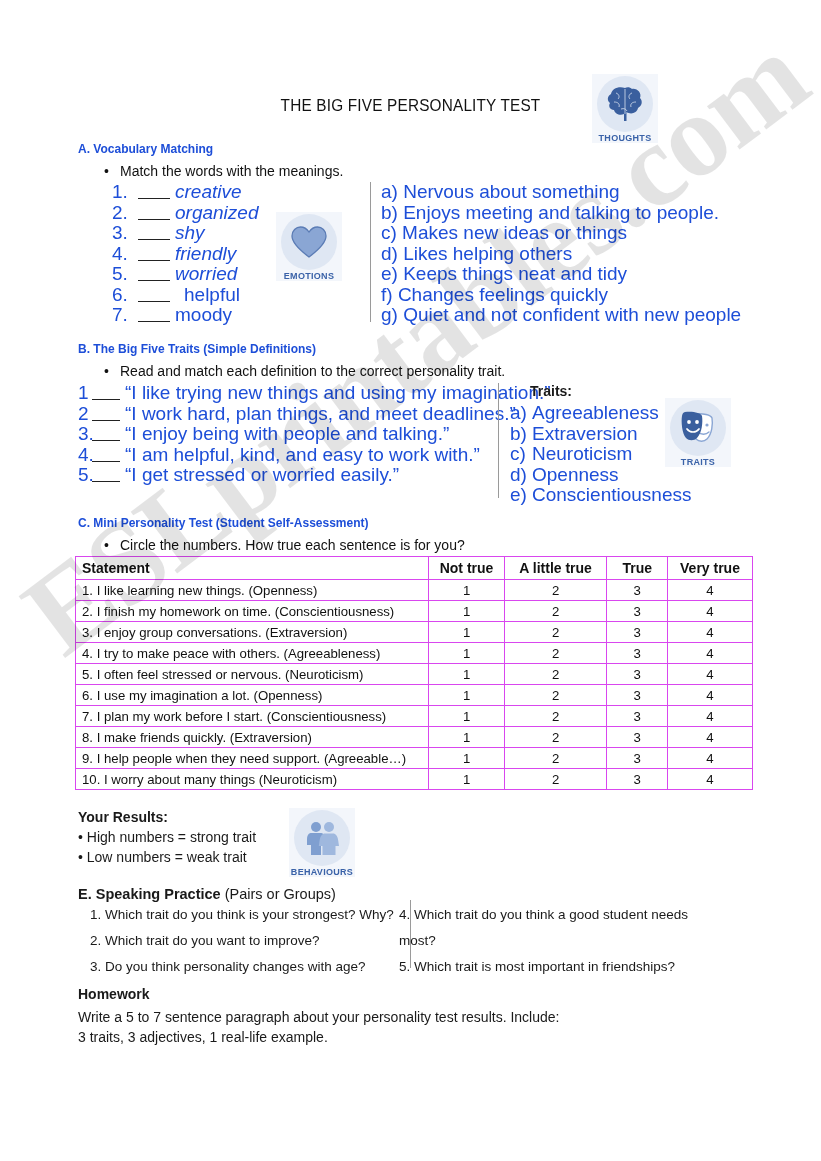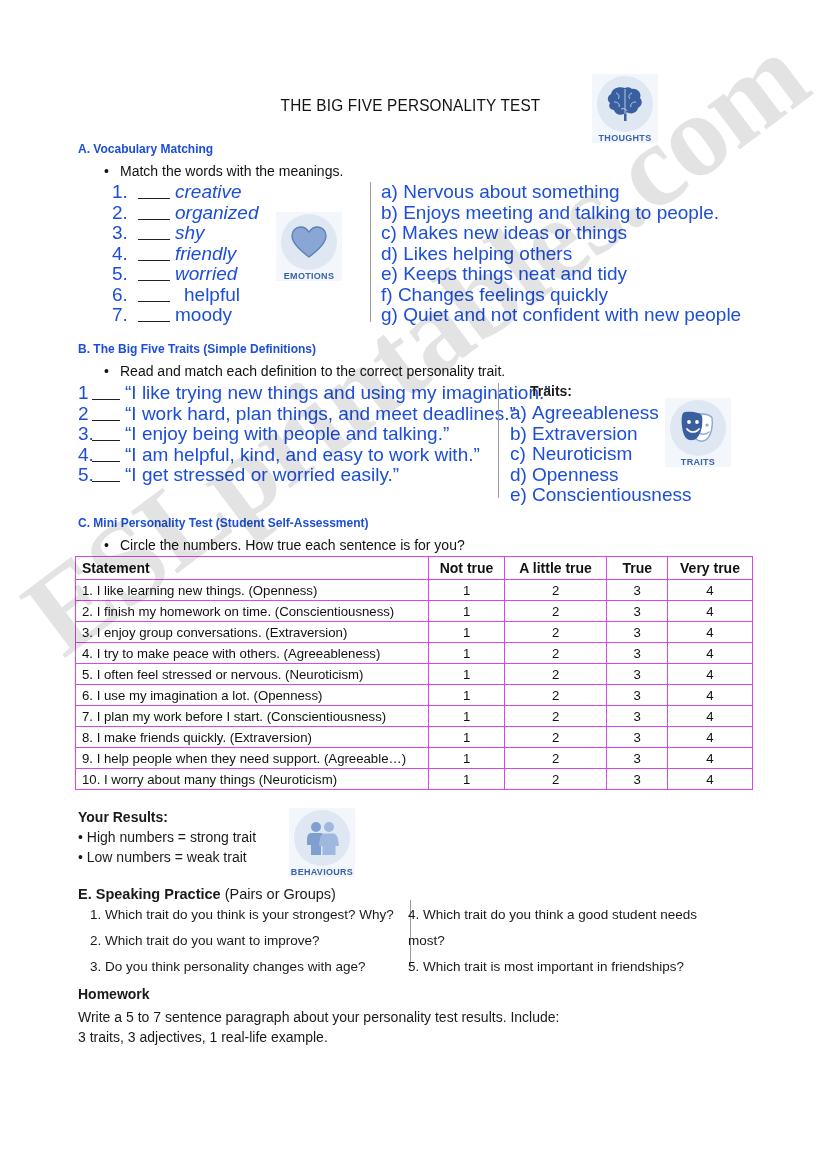--- a/index.html
+++ b/index.html
@@ -373,21 +373,21 @@
   </div>
 
   <div class="abs" id="e-left" style="left:90px; top:902px; width:315px;">
       <div class="speak-item">1. Which trait do you think is your strongest? Why?</div>
       <div class="speak-item">2. Which trait do you want to improve?</div>
       <div class="speak-item">3. Do you think personality changes with age?</div>
     </div>
 
   <div class="vdiv" style="left:410px; top:900px; height:68px;"></div>
 
-  <div class="abs" id="e-right" style="left:408px; top:902px; width:320px;">
+  <div class="abs" id="e-right" style="left:399px; top:902px; width:320px;">
       <div class="speak-item">4. Which trait do you think a good student needs most?</div>
       <div class="speak-item">5. Which trait is most important in friendships?</div>
     </div>
 
   <div class="abs hw-head" style="left:78px; top:986px;">Homework</div>
   <div class="abs hw-line" style="left:78px; top:1007px;">Write a 5 to 7 sentence paragraph about your personality test results. Include:</div>
   <div class="abs hw-line" style="left:78px; top:1027px;">3 traits, 3 adjectives, 1 real-life example.</div>
 
 </div>
 

